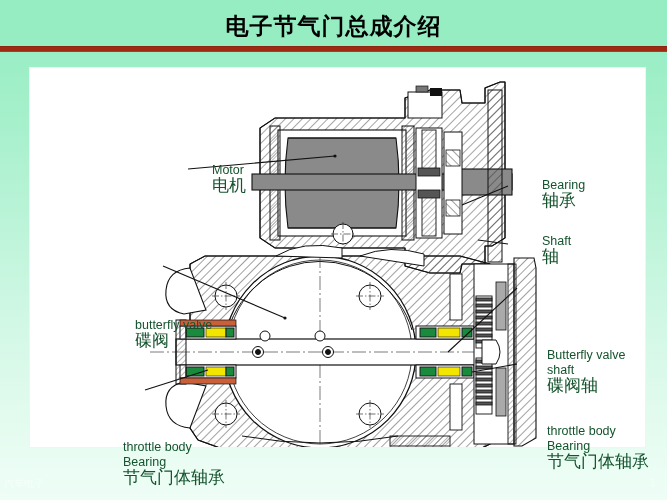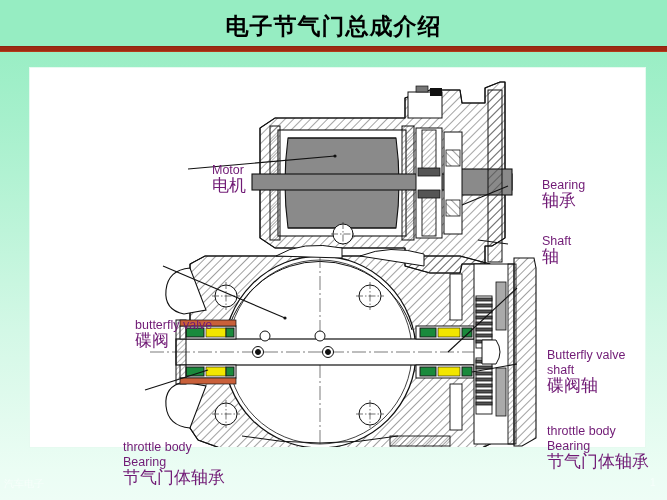--- a/index.html
+++ b/index.html
@@ -34,21 +34,21 @@
     position:absolute;left:30px;top:68px;width:615px;height:379px;
     background:#ffffff;
     box-shadow:0 0 0 1px #e6faf0;
   }
   .diagram{
     position:absolute;left:0;top:0;width:615px;height:379px;
   }
   .diagram svg{display:block;width:615px;height:379px;}
   .lbl{
     position:absolute;
-    font-size:12.5px;color:#701a75;line-height:15px;
+    font-size:12.5px;color:#14532d;line-height:15px;
     white-space:nowrap;
     font-family:"Liberation Sans","DejaVu Sans",sans-serif;
   }
   .lbl .cn{
     font-family:"DejaVu Sans","Liberation Sans",sans-serif;
     font-size:17px;
     display:block;
   }
   .lbl .en{display:block;}
   #label-motor{left:182px;top:95px;}

